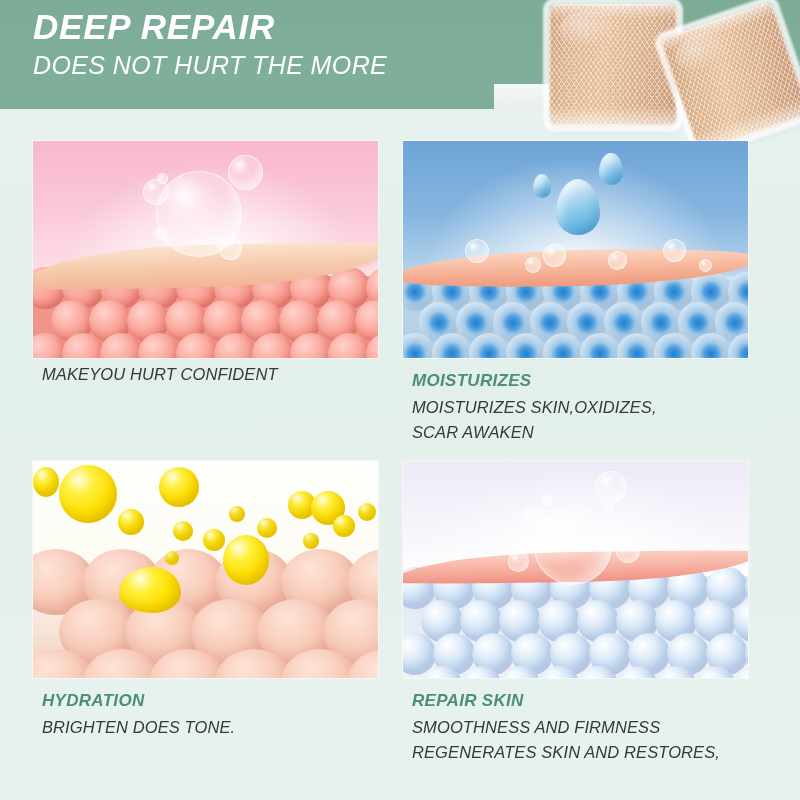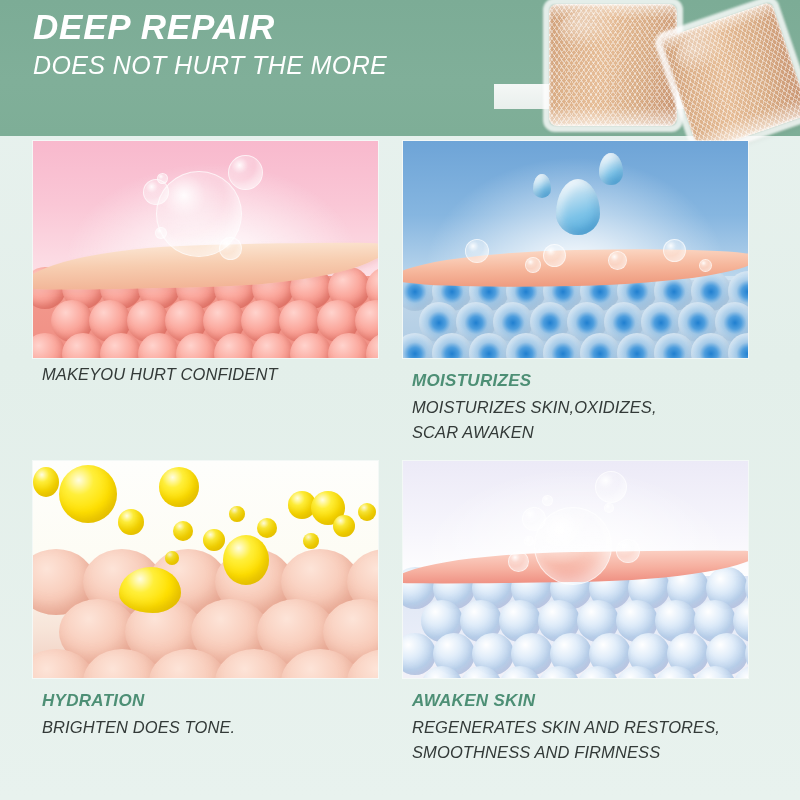--- a/index.html
+++ b/index.html
@@ -6,21 +6,21 @@
   body{
     width:800px;height:800px;overflow:hidden;
     background:#e4efeb;
     font-family:"Liberation Sans","DejaVu Sans",sans-serif;
     position:relative;
   }
   .page{position:absolute;inset:0;background:linear-gradient(180deg,#e9f2ef 0%,#e3efea 45%,#e8f2ee 100%);}
 
   
   .header{
-    position:absolute;left:0;top:0;width:800px;height:136px;
+    position:absolute;left:0;top:0;width:800px;height:109px;
     background:linear-gradient(180deg,#7cac96 0%,#80af99 60%,#7eae97 100%);
     overflow:visible;
   }
   .header .white-shelf{
     position:absolute;left:494px;top:84px;width:306px;height:25px;
     background:linear-gradient(180deg,#f4f7f6 0%,#e9efec 100%);
   }
   .title{
     position:absolute;left:33px;top:7px;
     font-size:35px;font-weight:bold;font-style:italic;color:#ffffff;
@@ -434,21 +434,21 @@
         <div class="wave-band"></div>
         <div class="bub" style="left:131px;top:46px;width:76px;height:76px;"></div>
         <div class="bub" style="left:192px;top:10px;width:30px;height:30px;"></div>
         <div class="bub" style="left:119px;top:46px;width:22px;height:22px;"></div>
         <div class="bub" style="left:213px;top:78px;width:22px;height:22px;"></div>
         <div class="bub" style="left:105px;top:90px;width:19px;height:19px;"></div>
         <div class="bub" style="left:139px;top:34px;width:9px;height:9px;"></div>
         <div class="bub" style="left:201px;top:42px;width:8px;height:8px;"></div>
         <div class="bub" style="left:121px;top:75px;width:8px;height:8px;"></div>
       </div>
-      <div class="f-head">AWAKEN SKIN</div>
+      <div class="f-head">REPAIR SKIN</div>
       <div class="f-body">
+        <span>SMOOTHNESS AND FIRMNESS</span>
         <span>REGENERATES SKIN AND RESTORES,</span>
-        <span>SMOOTHNESS AND FIRMNESS</span>
       </div>
     </div>
 
   </div>
 </div>
 
 </body></html>

